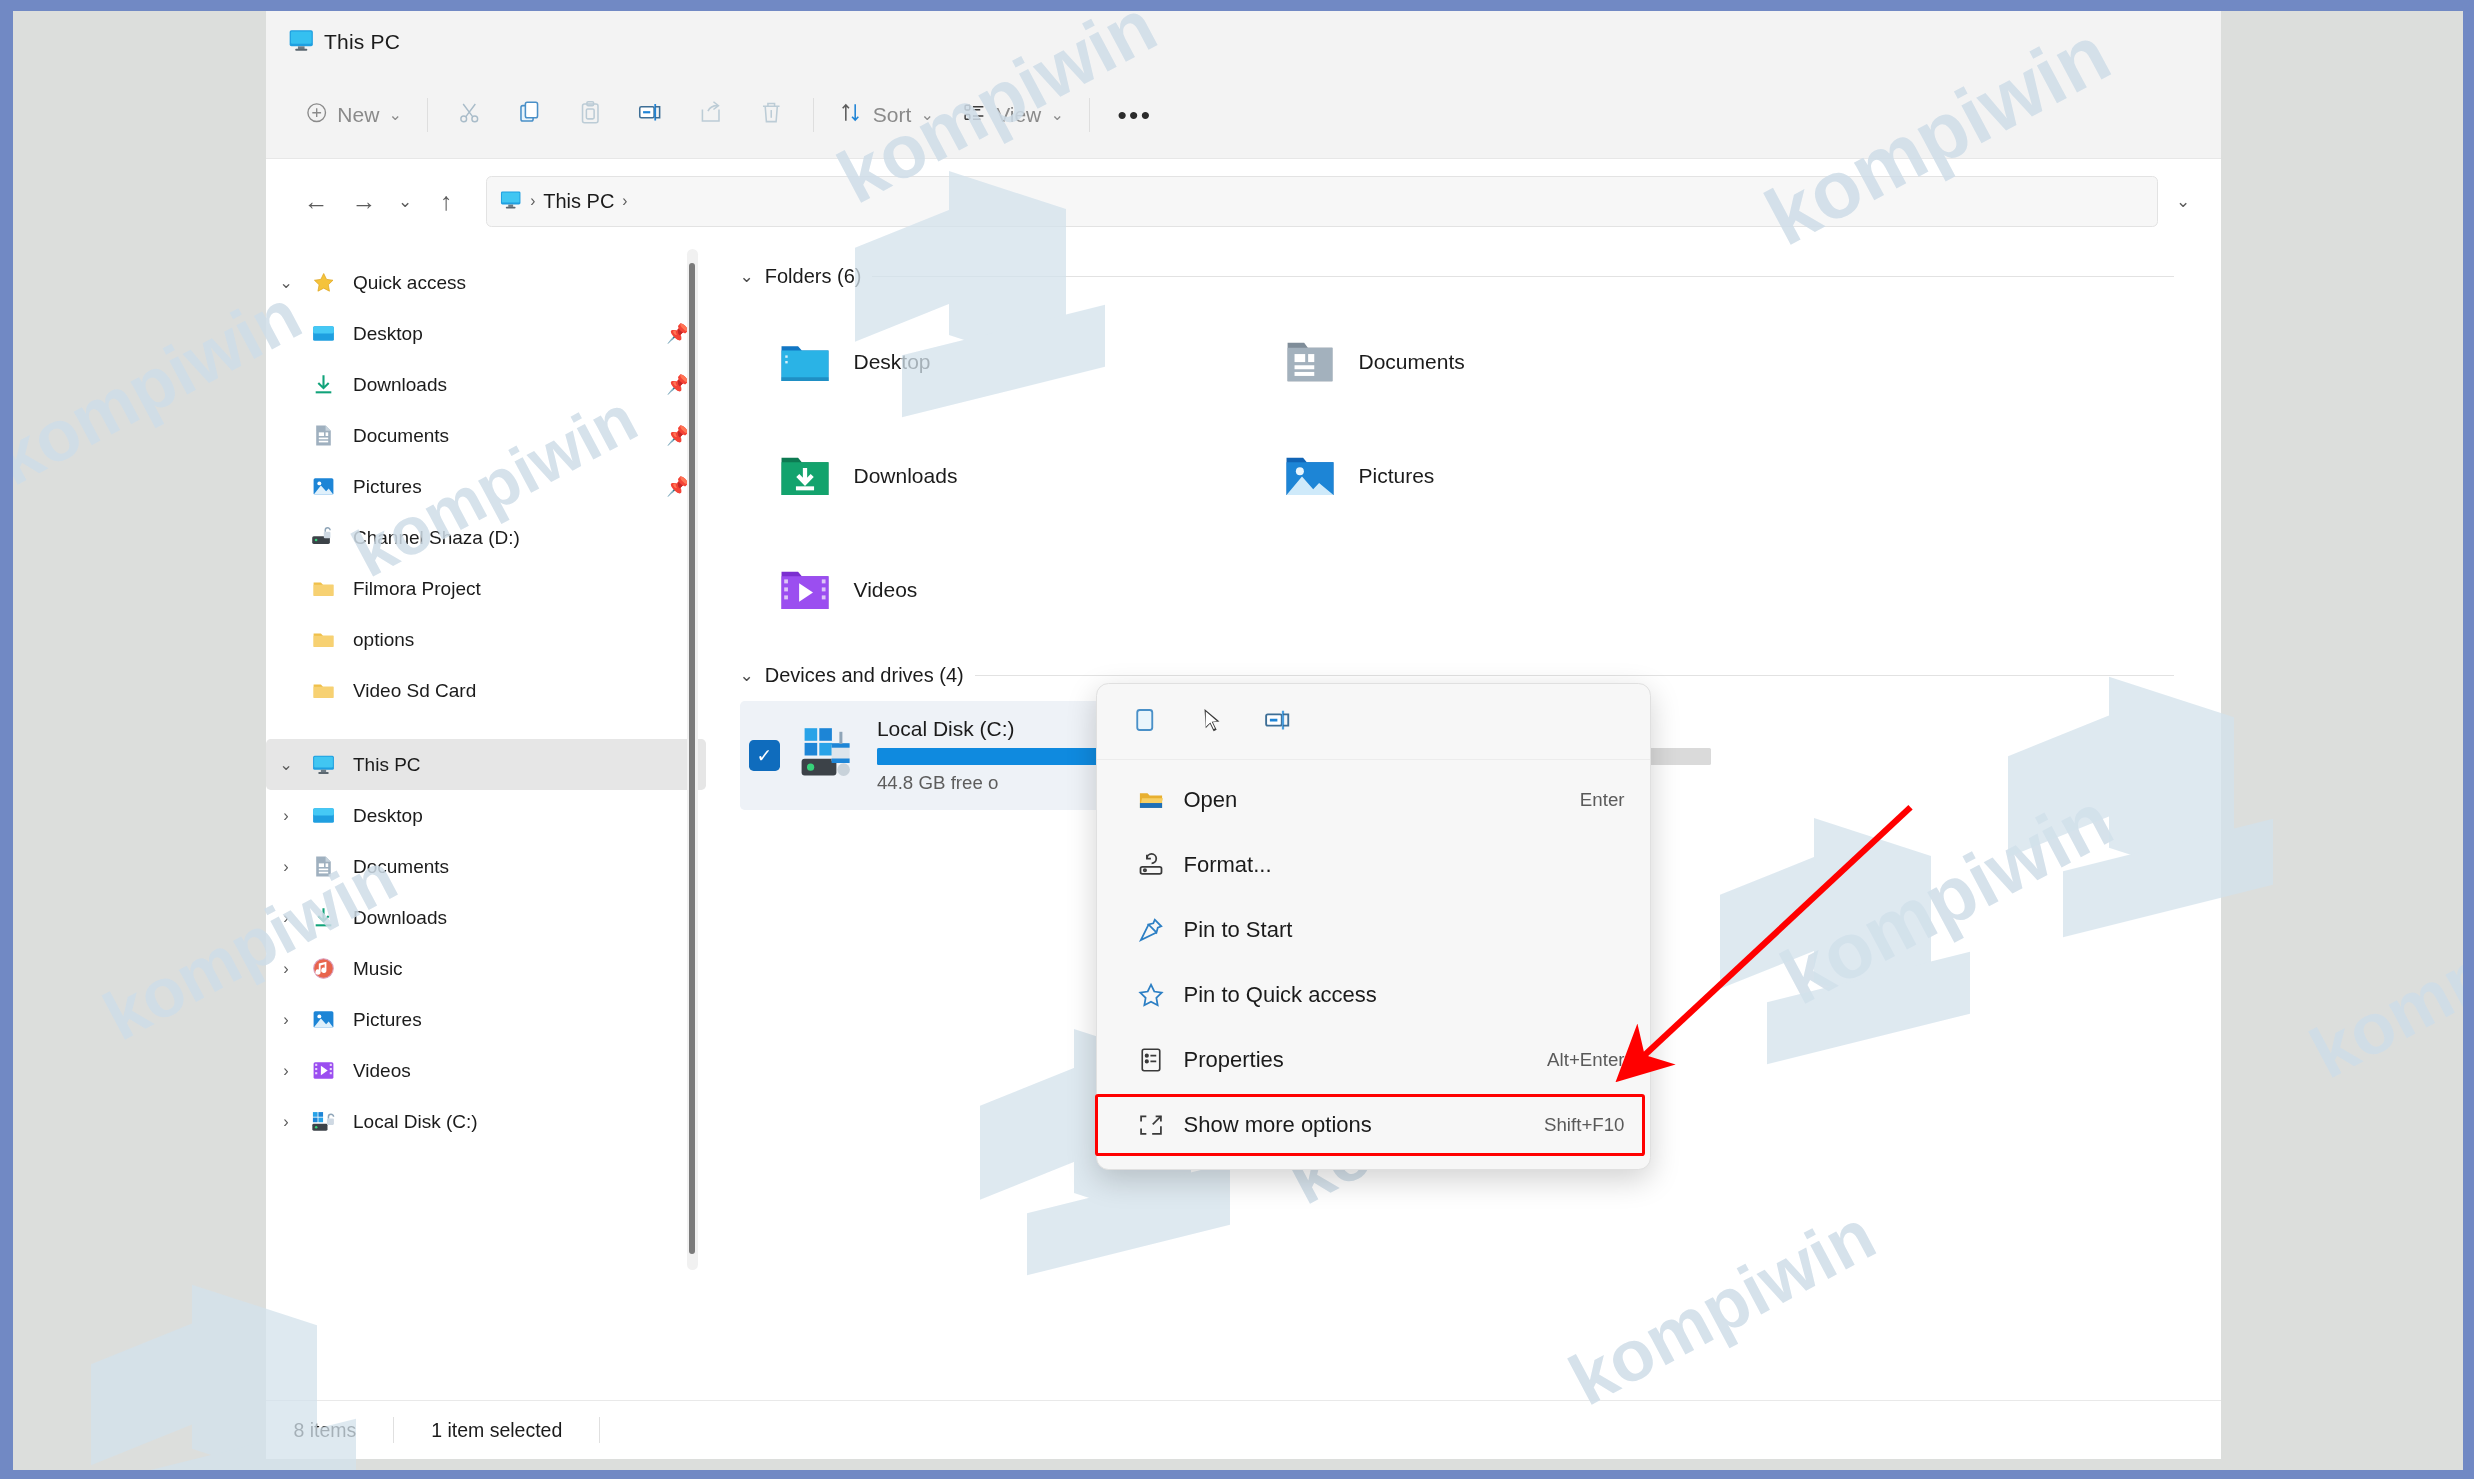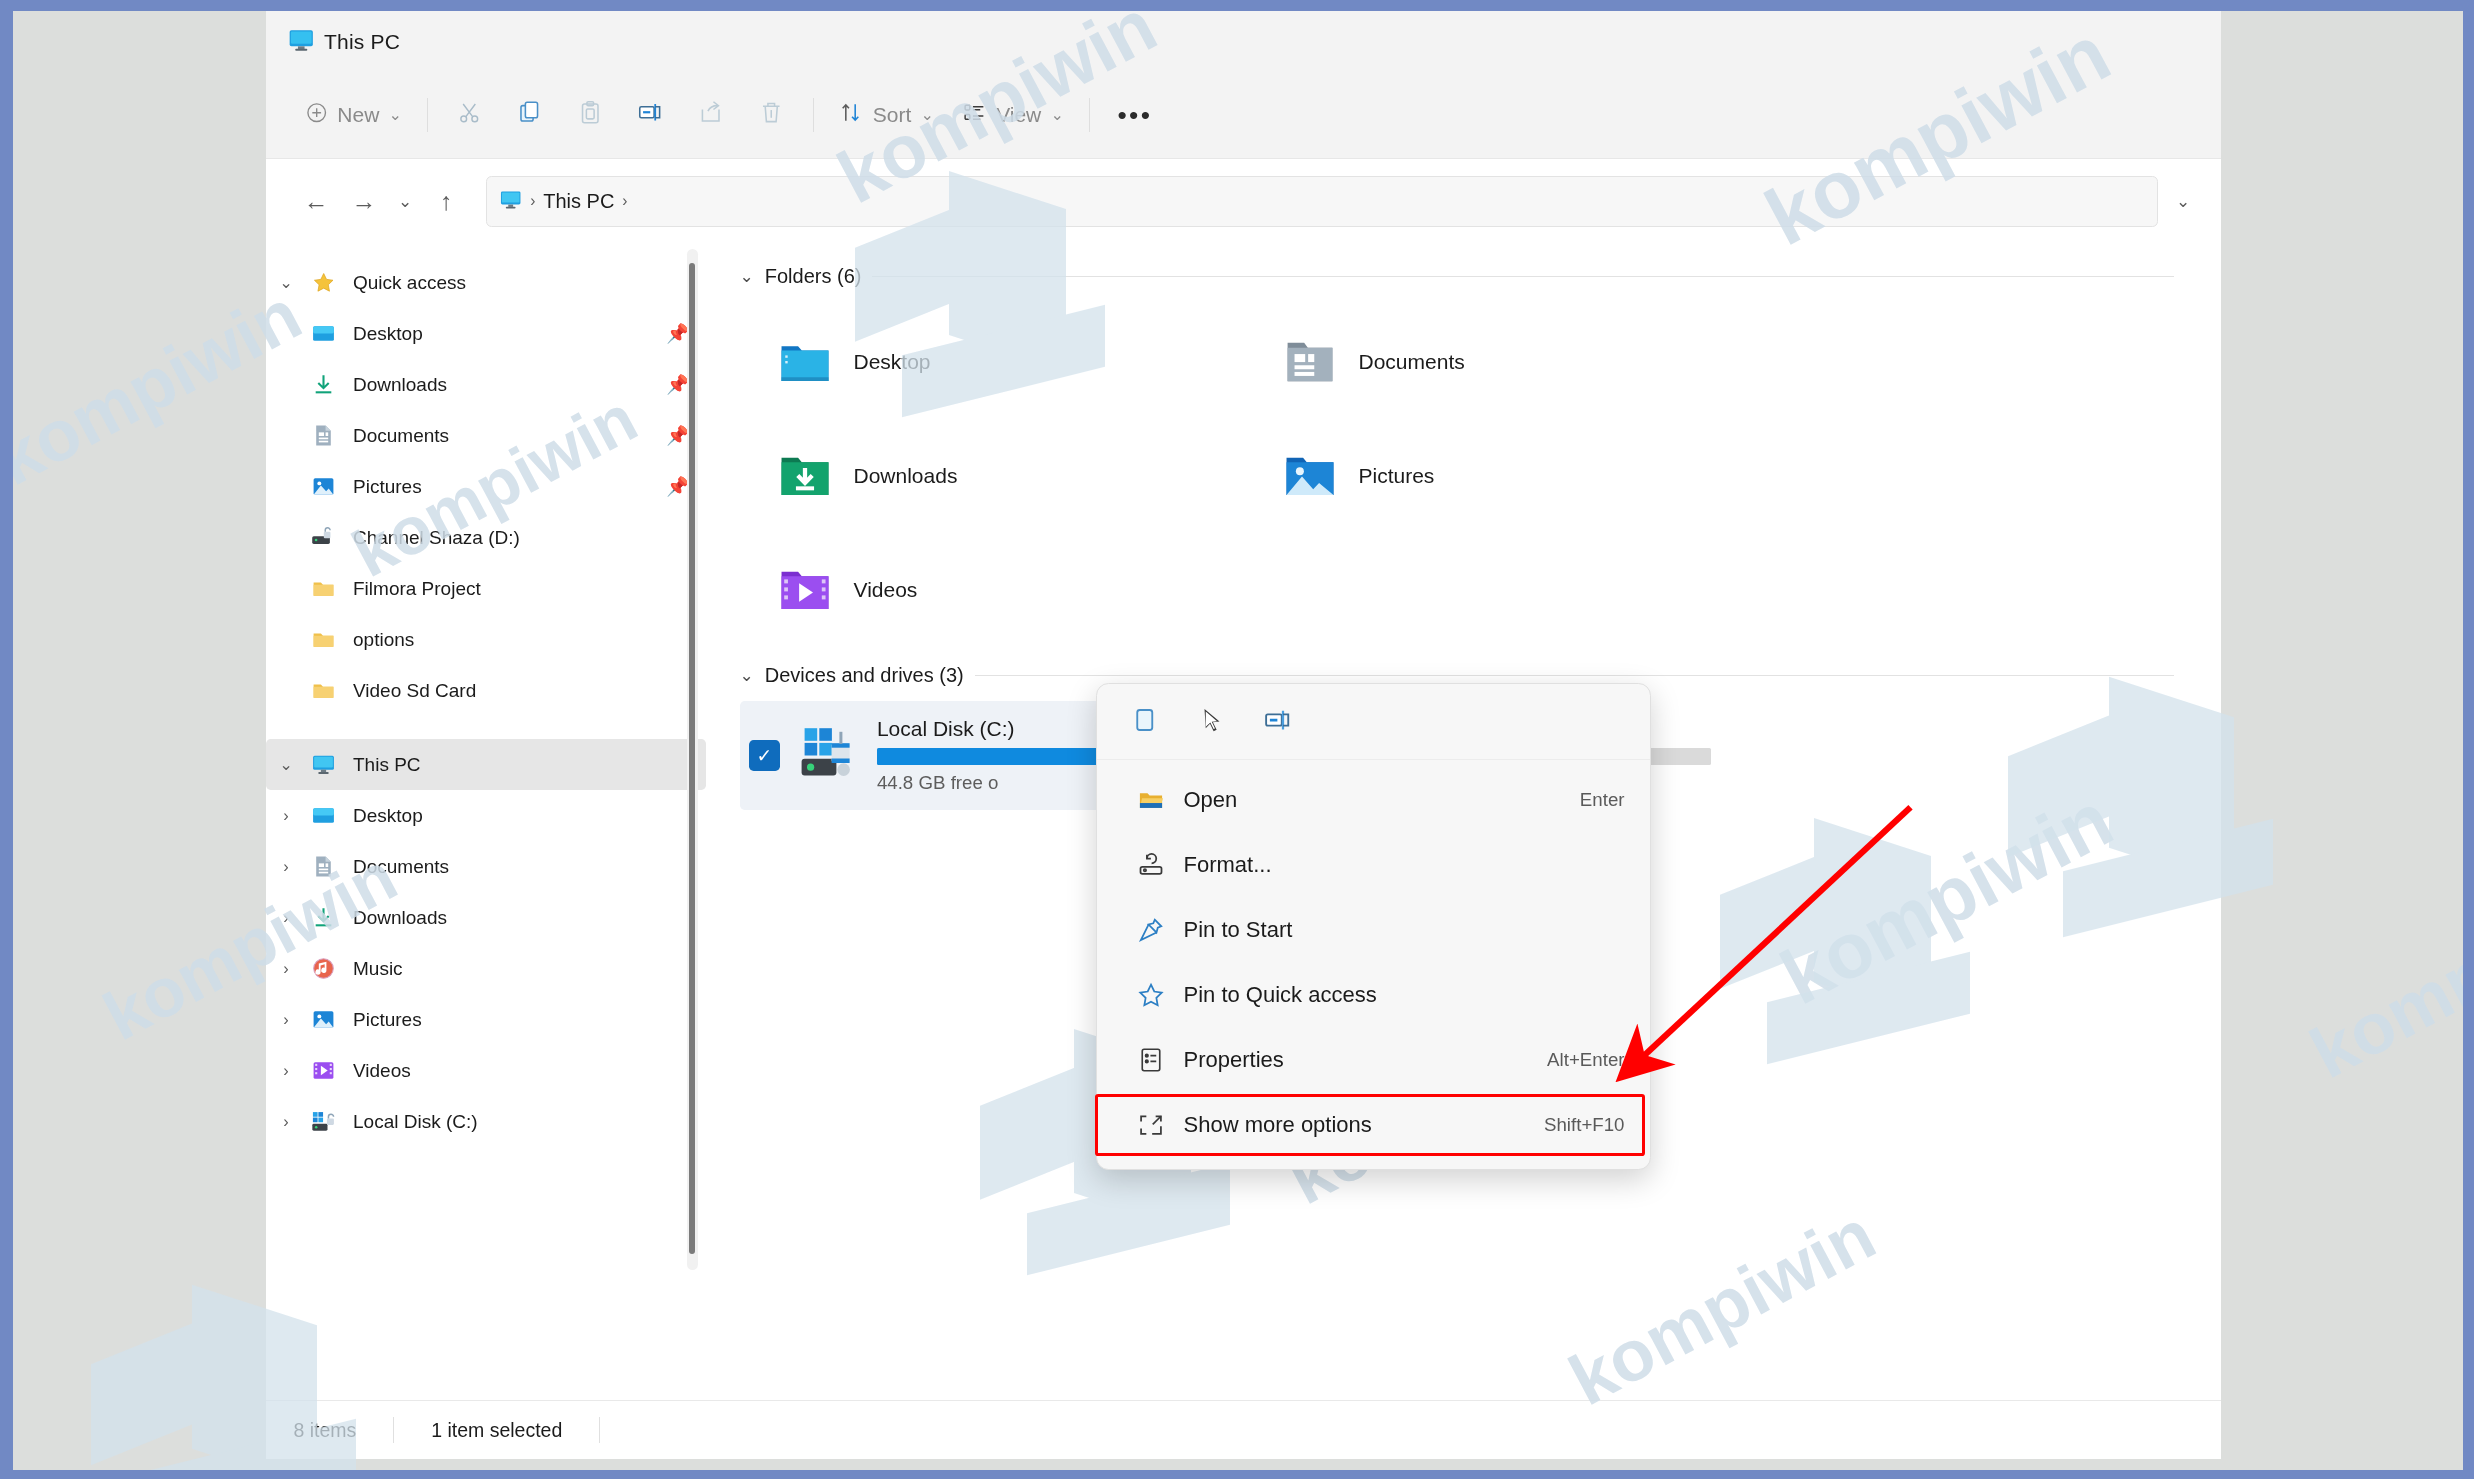--- a/index.html
+++ b/index.html
@@ -672,21 +672,21 @@
                 <rect x="18.3" y="14.4" width="1.4" height="1.5" fill="#ddc5f7"></rect>
                 <path d="M9.8 9.8 15 13.3l-5.2 3.5z" fill="#ffffff"></path>
               </svg>
             </span>
             <span class="tile-name">Videos</span>
           </div>
         </div>
 
         <div class="grp-head" style="margin-top:17px;">
           <span class="grp-chev">⌄</span>
-          <span class="grp-title">Devices and drives (3)</span>
+          <span class="grp-title">Devices and drives (4)</span>
           <span class="grp-rule"></span>
         </div>
 
         <div class="drives">
 
           <div class="drive selected">
             <span class="dv-check">✓</span>
             <span>
               <svg width="72" height="72" viewBox="0 0 24 24">
                 <rect x="4.2" y="3.4" width="4.2" height="4.2" fill="#28a3e8"></rect>

